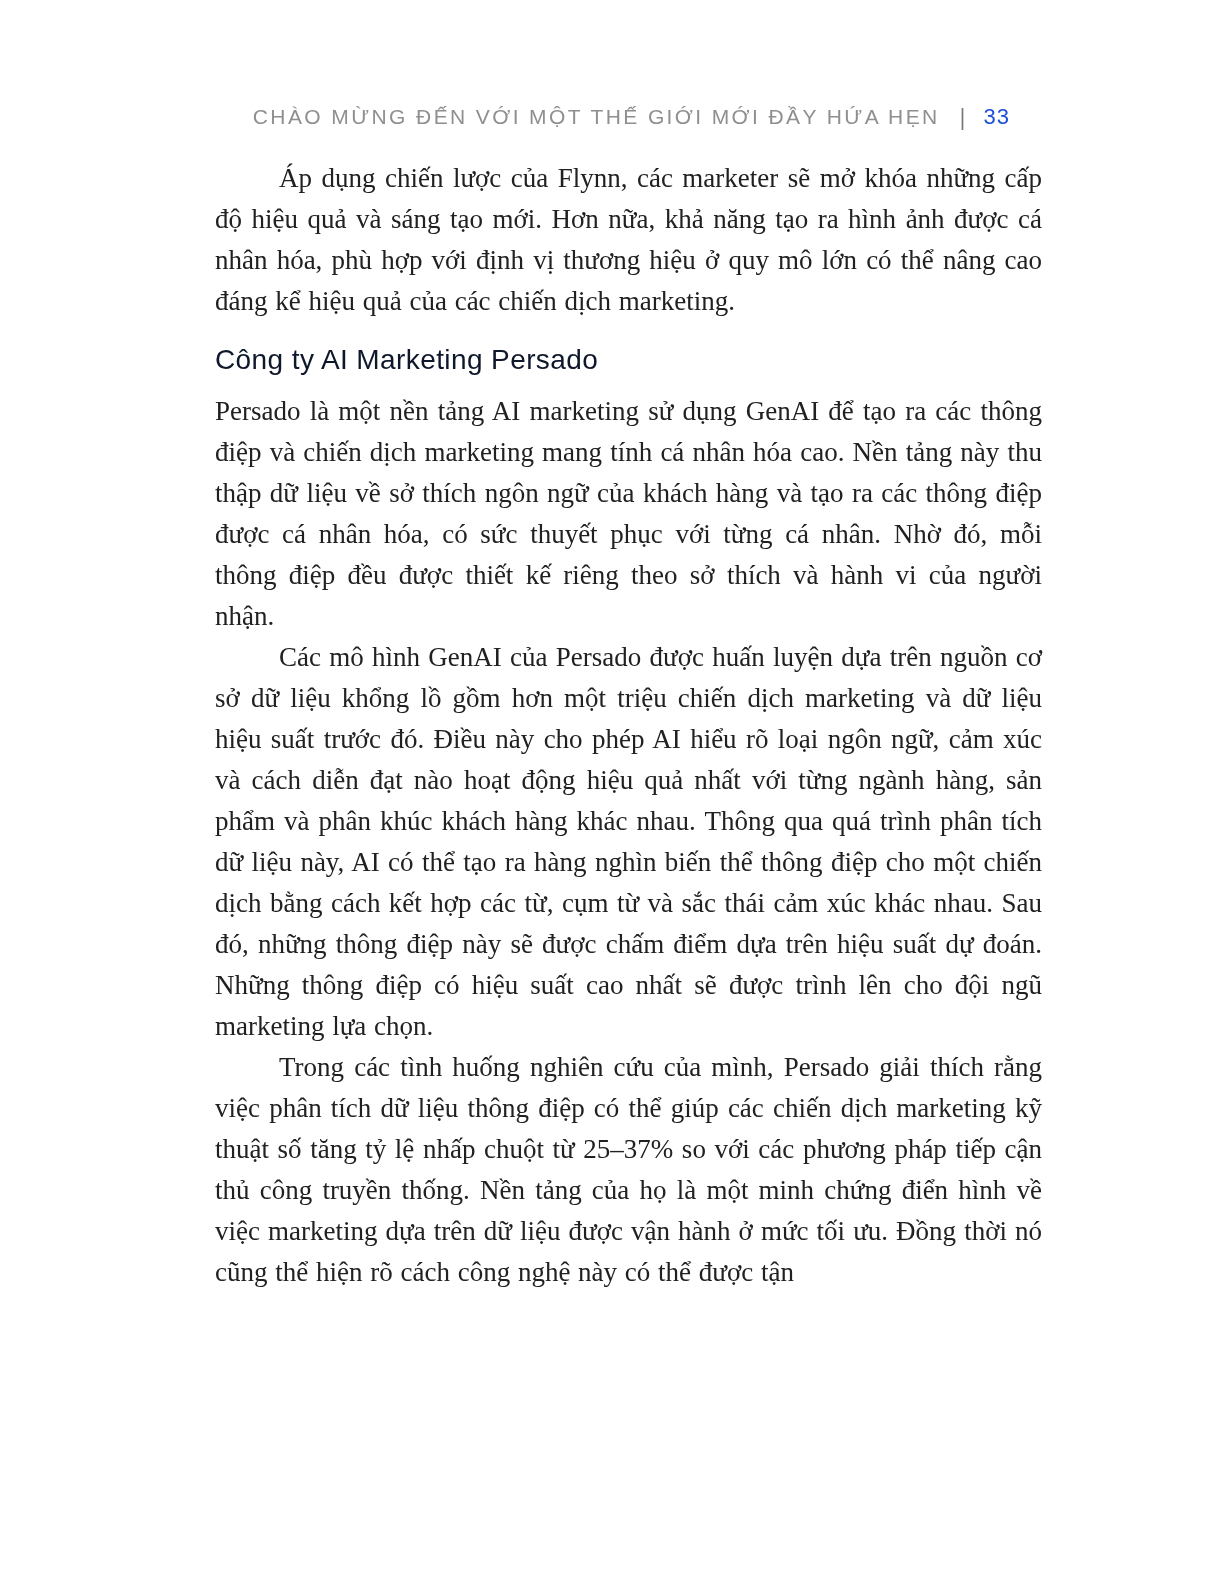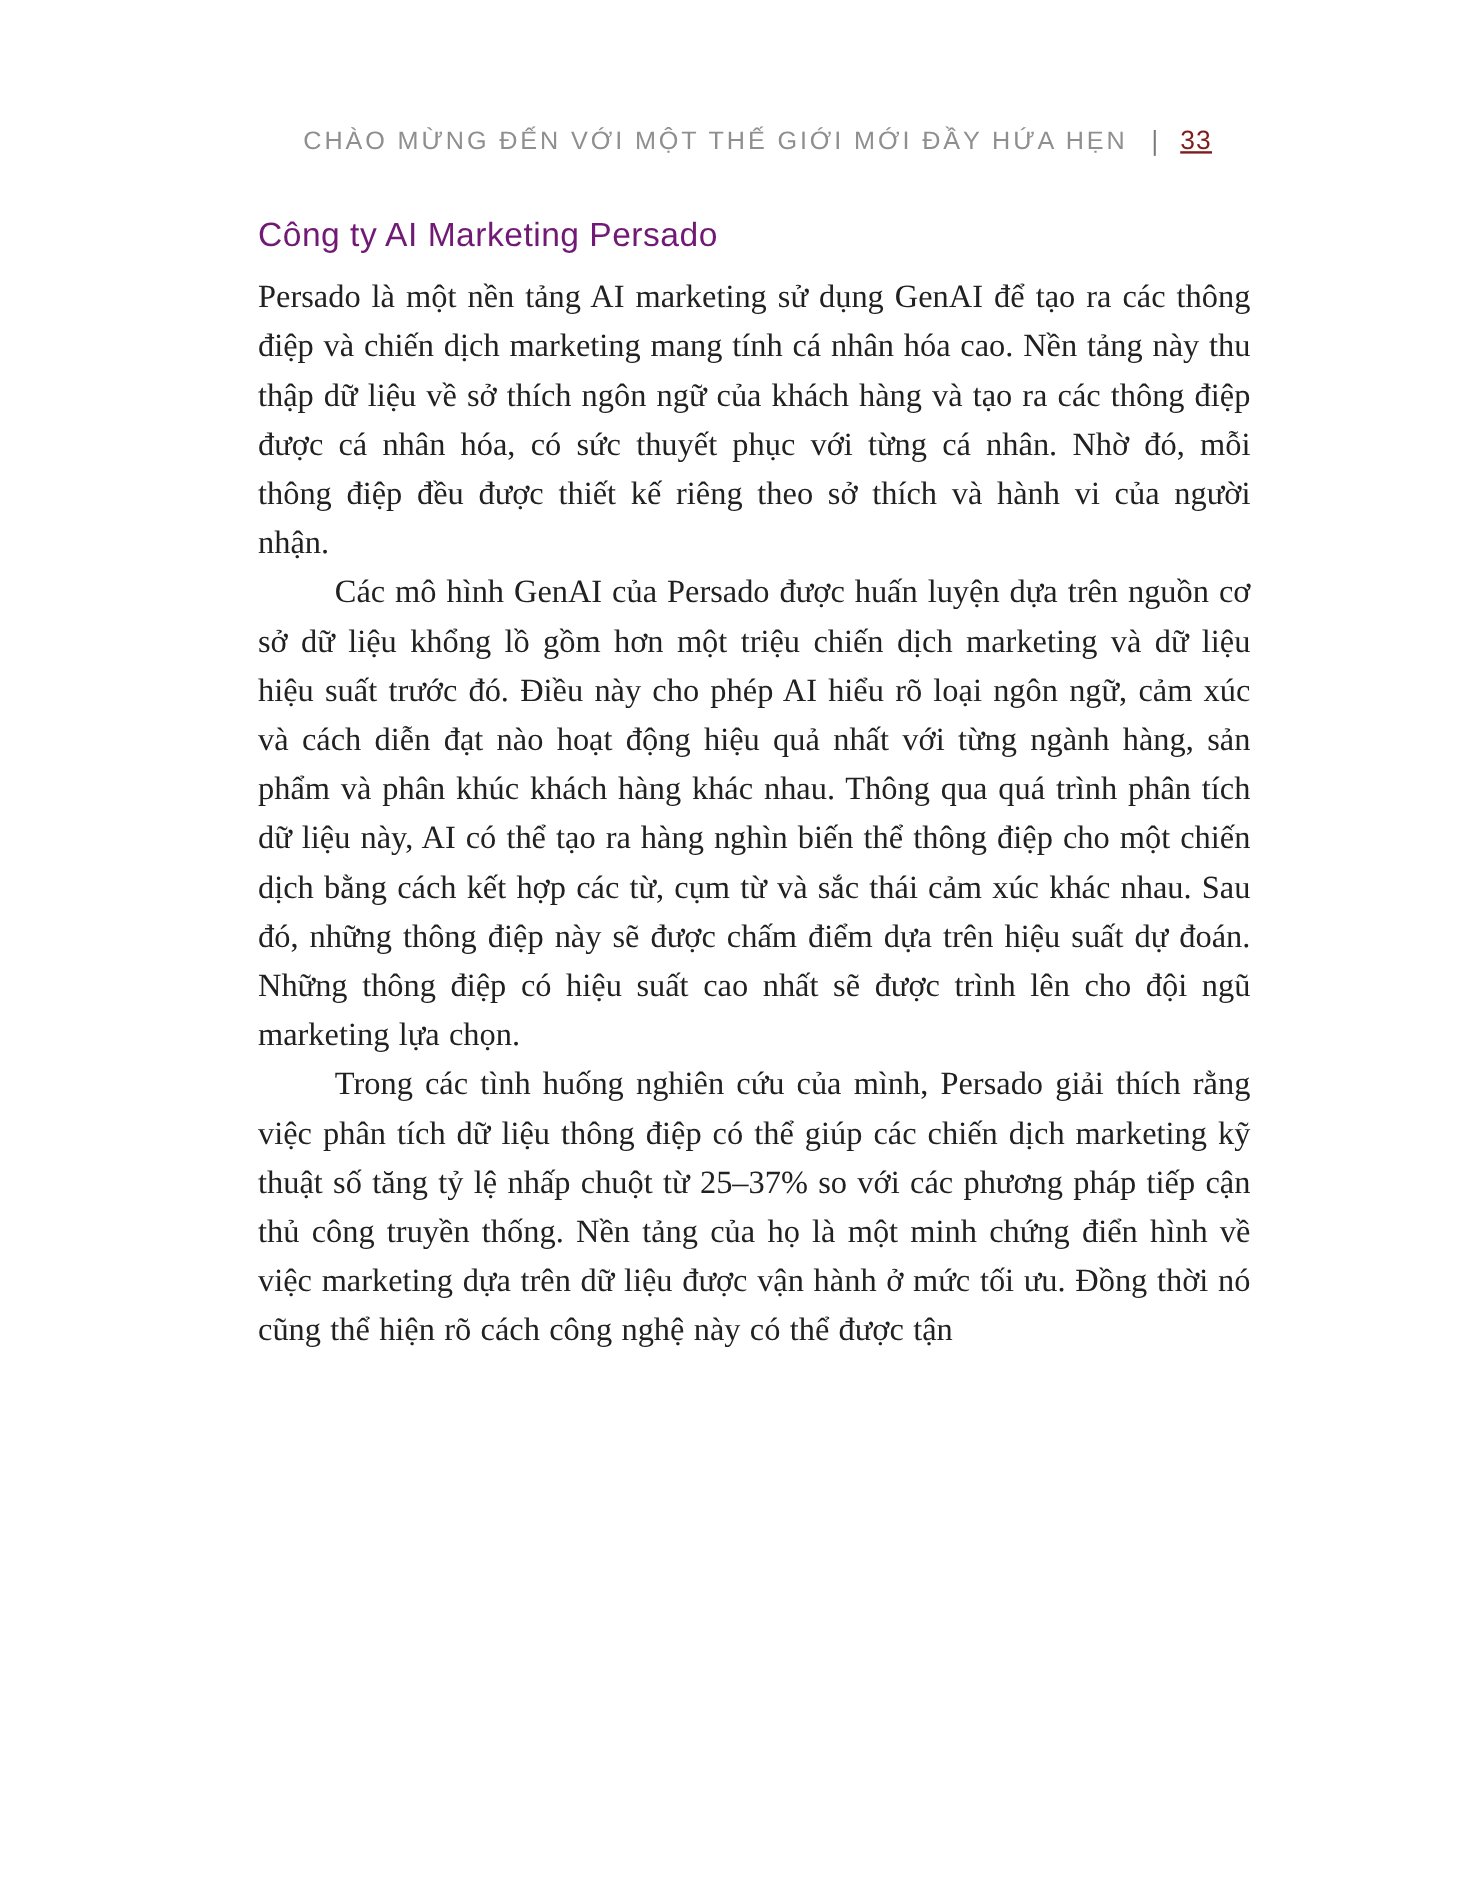--- a/index.html
+++ b/index.html
@@ -29,24 +29,23 @@
     white-space: nowrap;
   }
   .rh-sep {
     display: inline-block;
     margin: 0 16px 0 20px;
     color: #7a7a7a;
     font-weight: 300;
     transform: scaleY(1.1);
   }
   .rh-num {
-    color: #7f1d1d;
+    color: #1d4ed8;
     letter-spacing: 1px;
     font-size: 22px;
-    text-decoration: underline;
   }
   
   .text-block {
     position: absolute;
     top: 158px;
     left: 215px;
     width: 827px;
     font-family: "Liberation Serif", "DejaVu Serif", serif;
     font-size: 27px;
     line-height: 41px;
@@ -58,35 +57,36 @@
     word-spacing: 1px;
   }
   .para.indent {
     text-indent: 64px;
   }
   .subheading {
     font-family: "Liberation Sans", sans-serif;
     font-size: 28px;
     font-weight: 400;
     letter-spacing: 0.4px;
-    color: #701a75;
+    color: #0f172a;
     margin: 17px 0 11px 0;
     line-height: 41px;
     text-align: left;
   }
 </style>
 </head>
 <body>
 
 <div class="page">
 
   <header class="running-head">
     <span class="rh-title">CHÀO MỪNG ĐẾN VỚI MỘT THẾ GIỚI MỚI ĐẦY HỨA HẸN</span><span class="rh-sep">|</span><span class="rh-num">33</span>
   </header>
 
   <main class="text-block">
+    <p class="para indent">Áp dụng chiến lược của Flynn, các marketer sẽ mở khóa những cấp độ hiệu quả và sáng tạo mới. Hơn nữa, khả năng tạo ra hình ảnh được cá nhân hóa, phù hợp với định vị thương hiệu ở quy mô lớn có thể nâng cao đáng kể hiệu quả của các chiến dịch marketing.</p>
     <h2 class="subheading">Công ty AI Marketing Persado</h2>
     <p class="para">Persado là một nền tảng AI marketing sử dụng GenAI để tạo ra các thông điệp và chiến dịch marketing mang tính cá nhân hóa cao. Nền tảng này thu thập dữ liệu về sở thích ngôn ngữ của khách hàng và tạo ra các thông điệp được cá nhân hóa, có sức thuyết phục với từng cá nhân. Nhờ đó, mỗi thông điệp đều được thiết kế riêng theo sở thích và hành vi của người nhận.</p>
     <p class="para indent">Các mô hình GenAI của Persado được huấn luyện dựa trên nguồn cơ sở dữ liệu khổng lồ gồm hơn một triệu chiến dịch marketing và dữ liệu hiệu suất trước đó. Điều này cho phép AI hiểu rõ loại ngôn ngữ, cảm xúc và cách diễn đạt nào hoạt động hiệu quả nhất với từng ngành hàng, sản phẩm và phân khúc khách hàng khác nhau. Thông qua quá trình phân tích dữ liệu này, AI có thể tạo ra hàng nghìn biến thể thông điệp cho một chiến dịch bằng cách kết hợp các từ, cụm từ và sắc thái cảm xúc khác nhau. Sau đó, những thông điệp này sẽ được chấm điểm dựa trên hiệu suất dự đoán. Những thông điệp có hiệu suất cao nhất sẽ được trình lên cho đội ngũ marketing lựa chọn.</p>
     <p class="para indent">Trong các tình huống nghiên cứu của mình, Persado giải thích rằng việc phân tích dữ liệu thông điệp có thể giúp các chiến dịch marketing kỹ thuật số tăng tỷ lệ nhấp chuột từ 25–37% so với các phương pháp tiếp cận thủ công truyền thống. Nền tảng của họ là một minh chứng điển hình về việc marketing dựa trên dữ liệu được vận hành ở mức tối ưu. Đồng thời nó cũng thể hiện rõ cách công nghệ này có thể được tận</p>
   </main>
 
 </div>
 
 </body></html>

